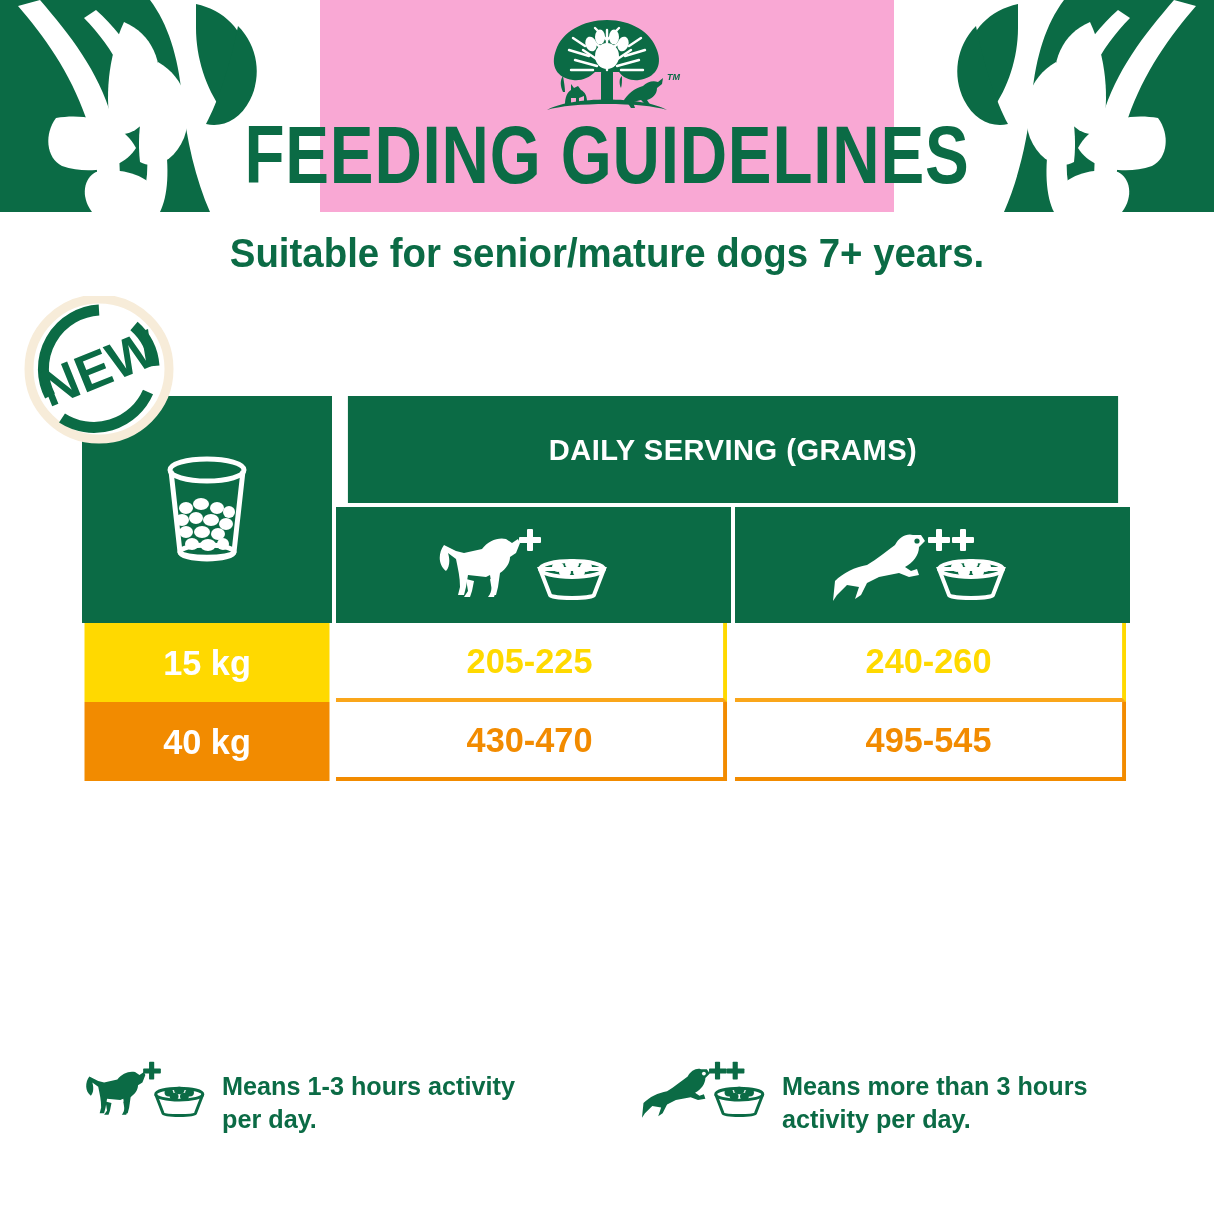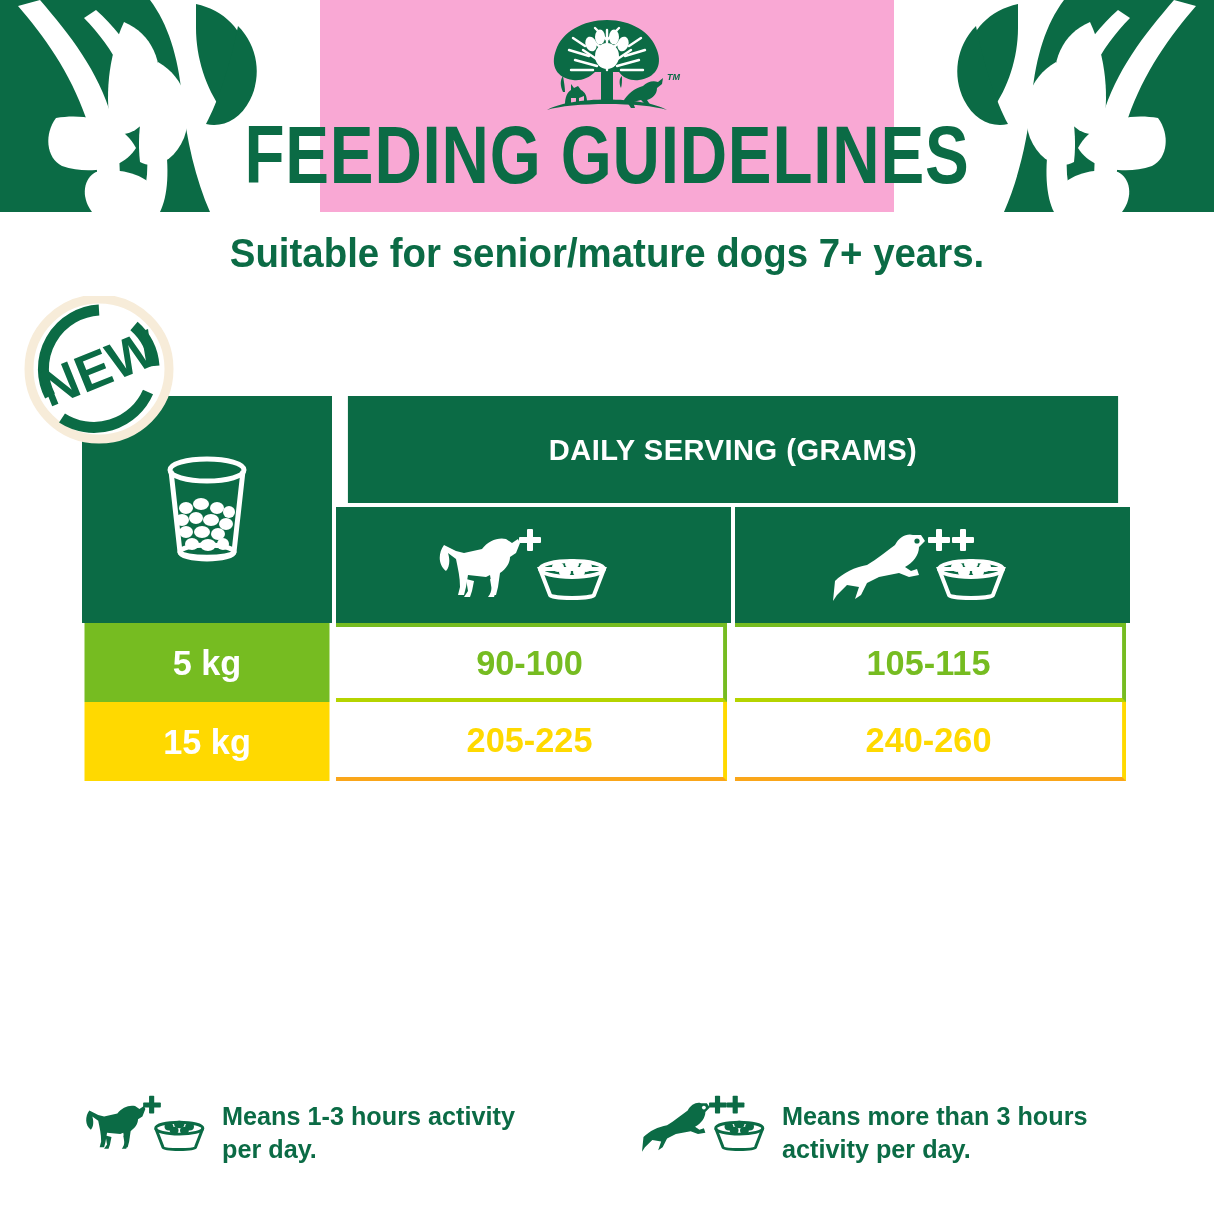--- a/index.html
+++ b/index.html
@@ -129,21 +129,21 @@
   .val-cell.c1 { border-right-width: 4px; }
   .val-cell.c2 { border-right-width: 4px; }
   .data-row.first .val-cell { border-top-width: 4px; }
 
   
   .legend {
     position: absolute; left: 82px; top: 1046px;
     width: 1060px; height: 120px;
     display: flex;
   }
-  .legend-item { display: flex; align-items: flex-end; }
+  .legend-item { display: flex; align-items: flex-start; }
   .legend-item.one { width: 560px; }
   .legend-item.two { width: 500px; }
   .legend-icon { flex: none; width: 140px; height: 86px; padding-top: 6px; }
   .legend-icon svg { display:block; width:100%; height:100%; }
   .legend-text {
     color: #0b6b45;
     font-weight: 700;
     font-size: 26px;
     line-height: 33px;
     padding-top: 24px;
@@ -337,29 +337,29 @@
                   <ellipse cx="131" cy="47" rx="6" ry="5"></ellipse>
                   <ellipse cx="145" cy="47" rx="6" ry="5"></ellipse>
                 </g>
               </g>
             </svg>
           </div>
         </div>
       </div>
     </div>
 
-    <div class="data-row first">
-      <div class="wt-cell" style="background: rgb(118, 188, 33);">5 kg</div>
-      <div class="val-cell c1" style="color: rgb(118, 188, 33); border-bottom-color: rgb(181, 212, 0); border-right-color: rgb(118, 188, 33); border-top-color: rgb(118, 188, 33);">90-100</div>
-      <div class="val-cell c2" style="color: rgb(118, 188, 33); border-bottom-color: rgb(181, 212, 0); border-right-color: rgb(118, 188, 33); border-top-color: rgb(118, 188, 33);">105-115</div>
-    </div>
     <div class="data-row">
       <div class="wt-cell" style="background: rgb(255, 217, 0);">15 kg</div>
       <div class="val-cell c1" style="color: rgb(255, 217, 0); border-bottom-color: rgb(250, 166, 26); border-right-color: rgb(255, 217, 0);">205-225</div>
       <div class="val-cell c2" style="color: rgb(255, 217, 0); border-bottom-color: rgb(250, 166, 26); border-right-color: rgb(255, 217, 0);">240-260</div>
+    </div>
+    <div class="data-row">
+      <div class="wt-cell" style="background: rgb(242, 139, 0);">40 kg</div>
+      <div class="val-cell c1" style="color: rgb(242, 139, 0); border-bottom-color: rgb(242, 139, 0); border-right-color: rgb(242, 139, 0);">430-470</div>
+      <div class="val-cell c2" style="color: rgb(242, 139, 0); border-bottom-color: rgb(242, 139, 0); border-right-color: rgb(242, 139, 0);">495-545</div>
     </div>
   </div>
 
   <div class="legend">
 
     <div class="legend-item one">
       <div class="legend-icon">
         <svg viewBox="0 0 190 86">
           <g fill="#0b6b45">
             <path d="M10 22 C 4 30, 4 42, 12 48 C 16 44, 16 36, 14 30 L 22 36 C 24 46, 26 54, 26 64 L 24 72 L 30 72 L 32 64 L 34 52 L 52 54 L 56 52 L 58 64 L 56 72 L 62 72 L 64 64 L 66 50 C 72 46, 76 40, 76 34 L 82 30 L 86 20 L 84 16 L 78 20 L 72 16 C 64 14, 54 18, 48 26 L 30 30 L 22 28 Z"></path>

